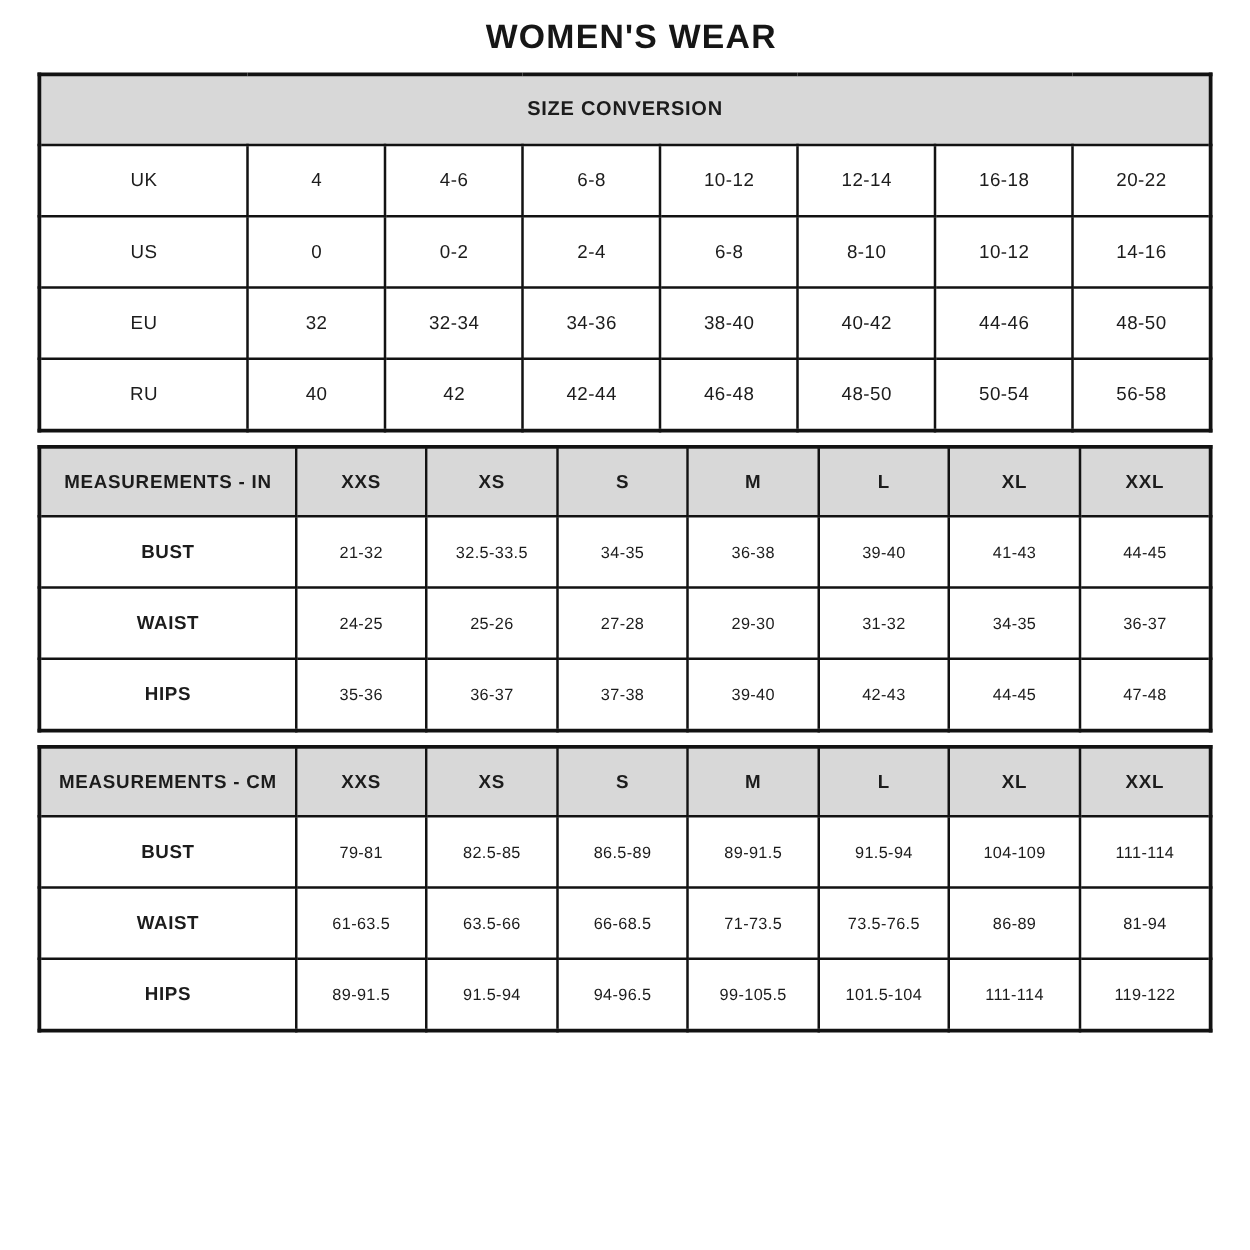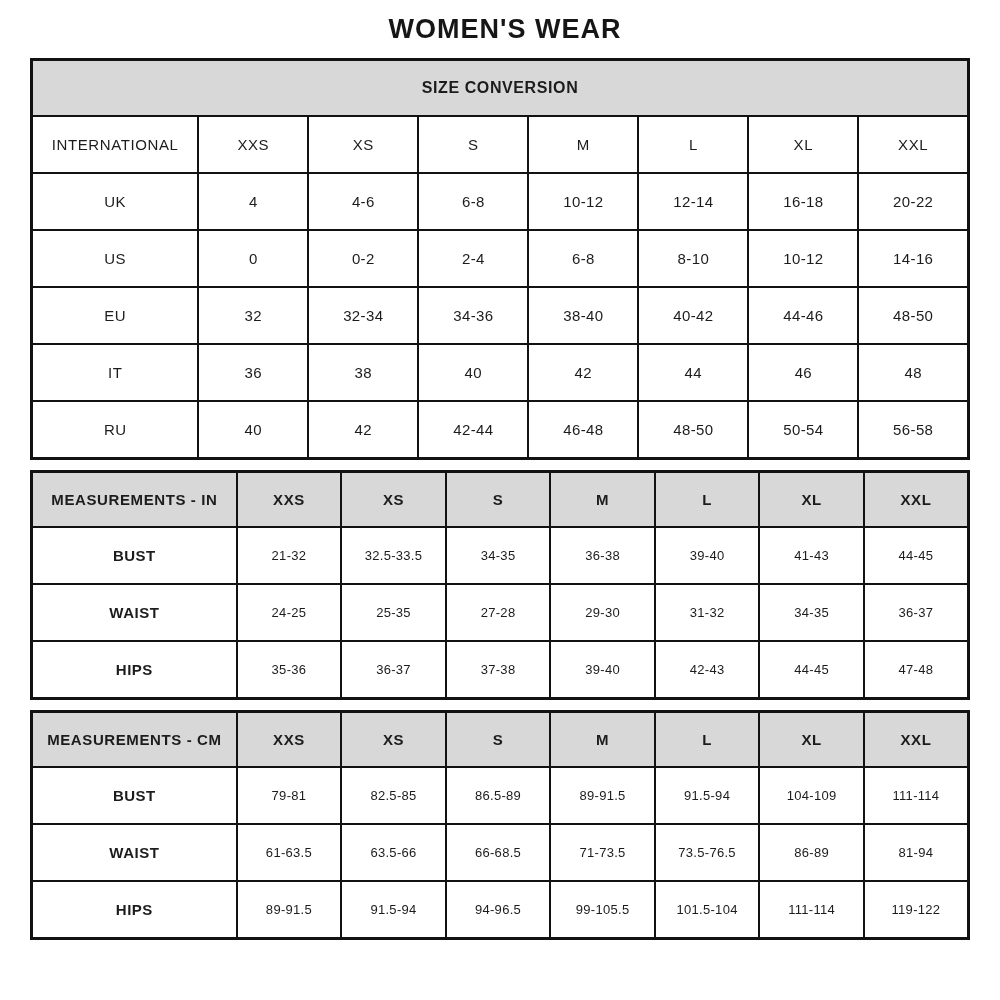--- a/index.html
+++ b/index.html
@@ -99,30 +99,20 @@
         <col style="width:11.743%">
       <col style="width:11.743%">
         <col style="width:11.743%">
         <col style="width:11.743%">
         <col style="width:11.743%">
     </colgroup>
     <thead>
       <tr class="span-header">
         <td colspan="8">SIZE CONVERSION</td>
       </tr>
-      <tr class="size-header">
-          <td class="rowlabel">INTERNATIONAL</td>
-          <td>XXS</td>
-          <td>XS</td>
-          <td>S</td>
-          <td>M</td>
-          <td>L</td>
-          <td>XL</td>
-          <td>XXL</td>
-        </tr>
     </thead>
     <tbody>
         <tr>
           <td class="rowlabel">UK</td>
           <td>4</td>
           <td>4-6</td>
           <td>6-8</td>
           <td>10-12</td>
           <td>12-14</td>
           <td>16-18</td>
@@ -140,30 +130,20 @@
         </tr>
         <tr>
           <td class="rowlabel">EU</td>
           <td>32</td>
           <td>32-34</td>
           <td>34-36</td>
           <td>38-40</td>
           <td>40-42</td>
           <td>44-46</td>
           <td>48-50</td>
-        </tr>
-        <tr>
-          <td class="rowlabel">IT</td>
-          <td>36</td>
-          <td>38</td>
-          <td>40</td>
-          <td>42</td>
-          <td>44</td>
-          <td>46</td>
-          <td>48</td>
         </tr>
         <tr>
           <td class="rowlabel">RU</td>
           <td>40</td>
           <td>42</td>
           <td>42-44</td>
           <td>46-48</td>
           <td>48-50</td>
           <td>50-54</td>
           <td>56-58</td>
@@ -203,21 +183,21 @@
           <td>32.5-33.5</td>
           <td>34-35</td>
           <td>36-38</td>
           <td>39-40</td>
           <td>41-43</td>
           <td>44-45</td>
         </tr>
         <tr>
           <td class="rowlabel">WAIST</td>
           <td>24-25</td>
-          <td>25-35</td>
+          <td>25-26</td>
           <td>27-28</td>
           <td>29-30</td>
           <td>31-32</td>
           <td>34-35</td>
           <td>36-37</td>
         </tr>
         <tr>
           <td class="rowlabel">HIPS</td>
           <td>35-36</td>
           <td>36-37</td>

